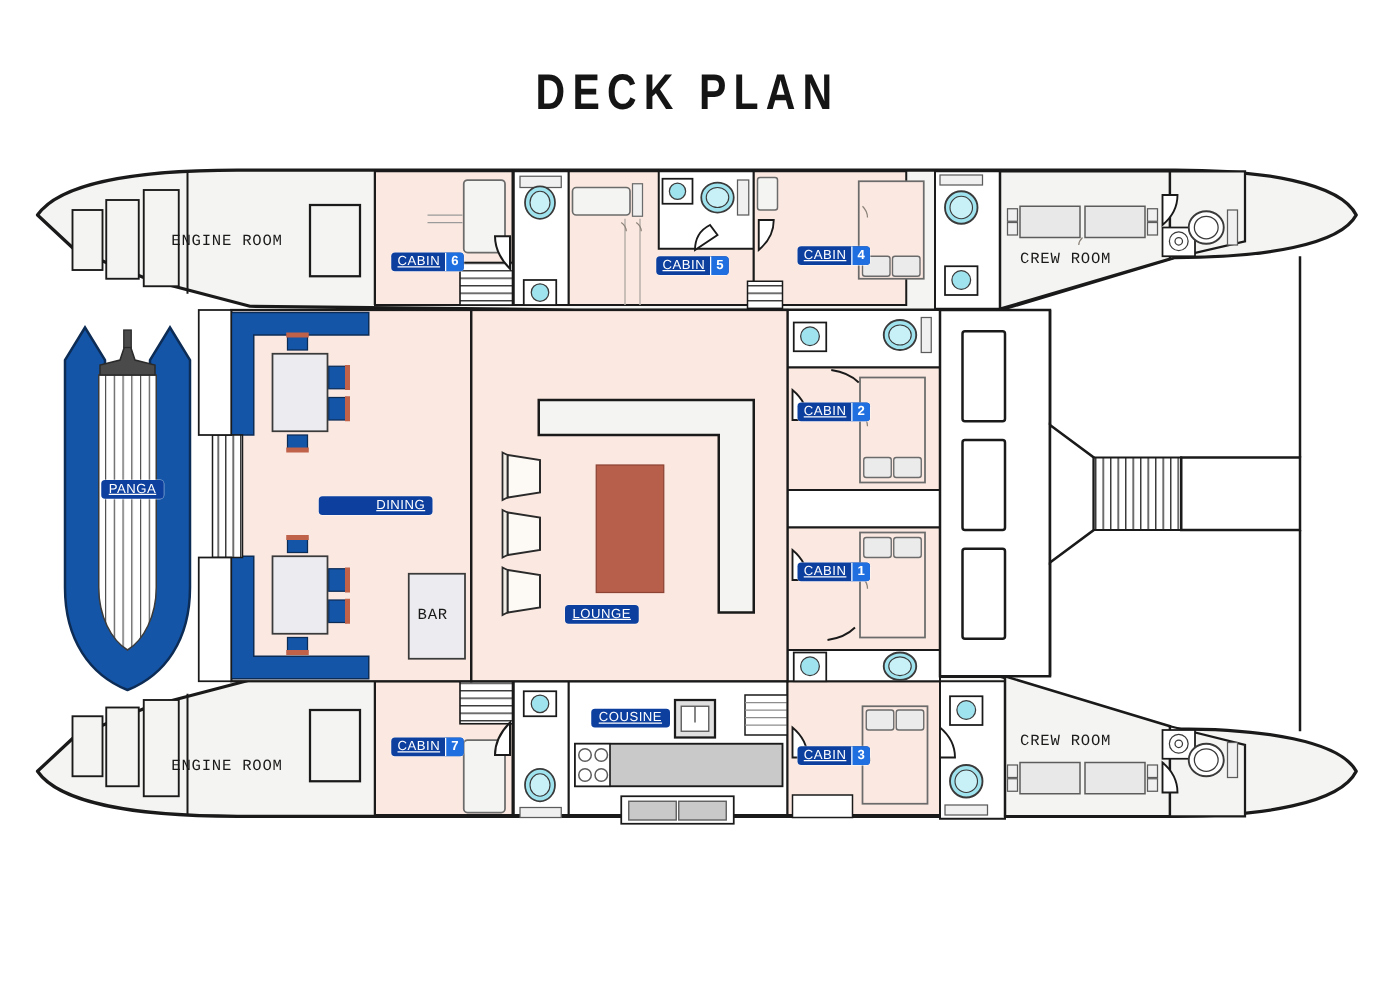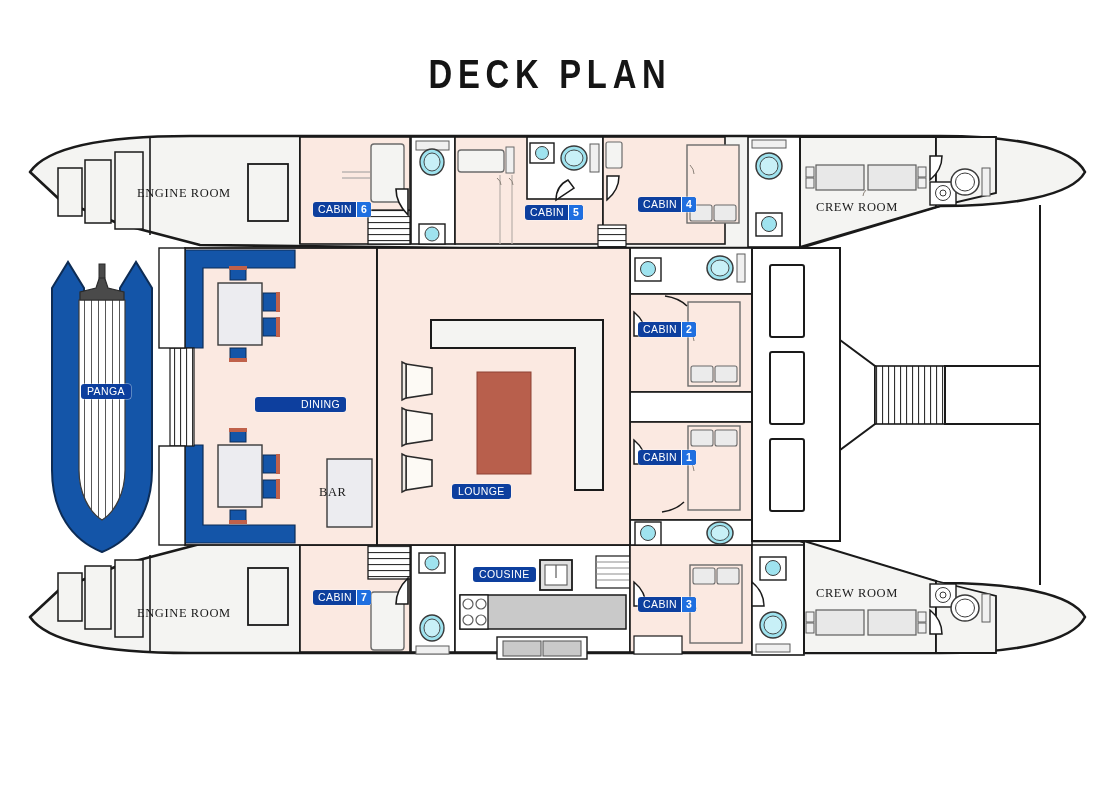--- a/index.html
+++ b/index.html
@@ -45,35 +45,35 @@
     overflow:hidden;
     background:#0d3f9e;
     box-shadow:0 0 0 .5px rgba(255,255,255,.6);
     font-size:10.5px;
     line-height:15px;
     letter-spacing:.4px;
     color:#ffffff;
     font-family:"Liberation Sans", sans-serif;
     white-space:nowrap;
   }
-  .badge .bn{ padding:0 4px 0 5px; }
+  .badge .bn{ padding:0 4px 0 5px;text-decoration:underline; }
   .badge .bnum{
     background:#1f6fe0;
     padding:0 4px;
     border-left:1.2px solid #ffffff;
     font-weight:bold;
   }
   .badge.plain .bn{ padding:0 6px; }
   .roomlabel{
     position:absolute;
     font-size:12.5px;
     letter-spacing:.6px;
     color:#1a1a1a;
     white-space:nowrap;
-    font-family:Liberation Serif, serif;
+    font-family:Liberation Mono, monospace;
   }
 </style>
 </head>
 <body>
 
 <div id="stage">
 
   <div id="title">DECK PLAN</div>
 
   <svg id="plan" viewBox="0 0 1100 787">
@@ -439,21 +439,21 @@
       <g>
         <line x1="840" y1="248" x2="840" y2="340" stroke="#1a1a1a" stroke-width="2"></line>
         <line x1="840" y1="450" x2="840" y2="541" stroke="#1a1a1a" stroke-width="2"></line>
       </g>
 
     </g>
   </svg>
 
   <div class="roomlabel" style="left:137px;top:186px;">ENGINE ROOM</div>
   <div class="roomlabel" style="left:816px;top:200px;">CREW ROOM</div>
-  <div class="roomlabel" style="left:319px;top:485px;">BAR</div>
+  <div class="roomlabel" style="left:334px;top:485px;">BAR</div>
   <div class="roomlabel" style="left:137px;top:606px;">ENGINE ROOM</div>
   <div class="roomlabel" style="left:816px;top:586px;">CREW ROOM</div>
 
   <div class="badge plain" style="left:81px;top:384px;align-items:center;">
     <span class="bn">PANGA</span>
   </div>
   <div class="badge plain" style="left:255px;top:397px;padding-left:40px;">
     <span class="bn">DINING</span>
   </div>
   <div class="badge plain" style="left:452px;top:484px;">

